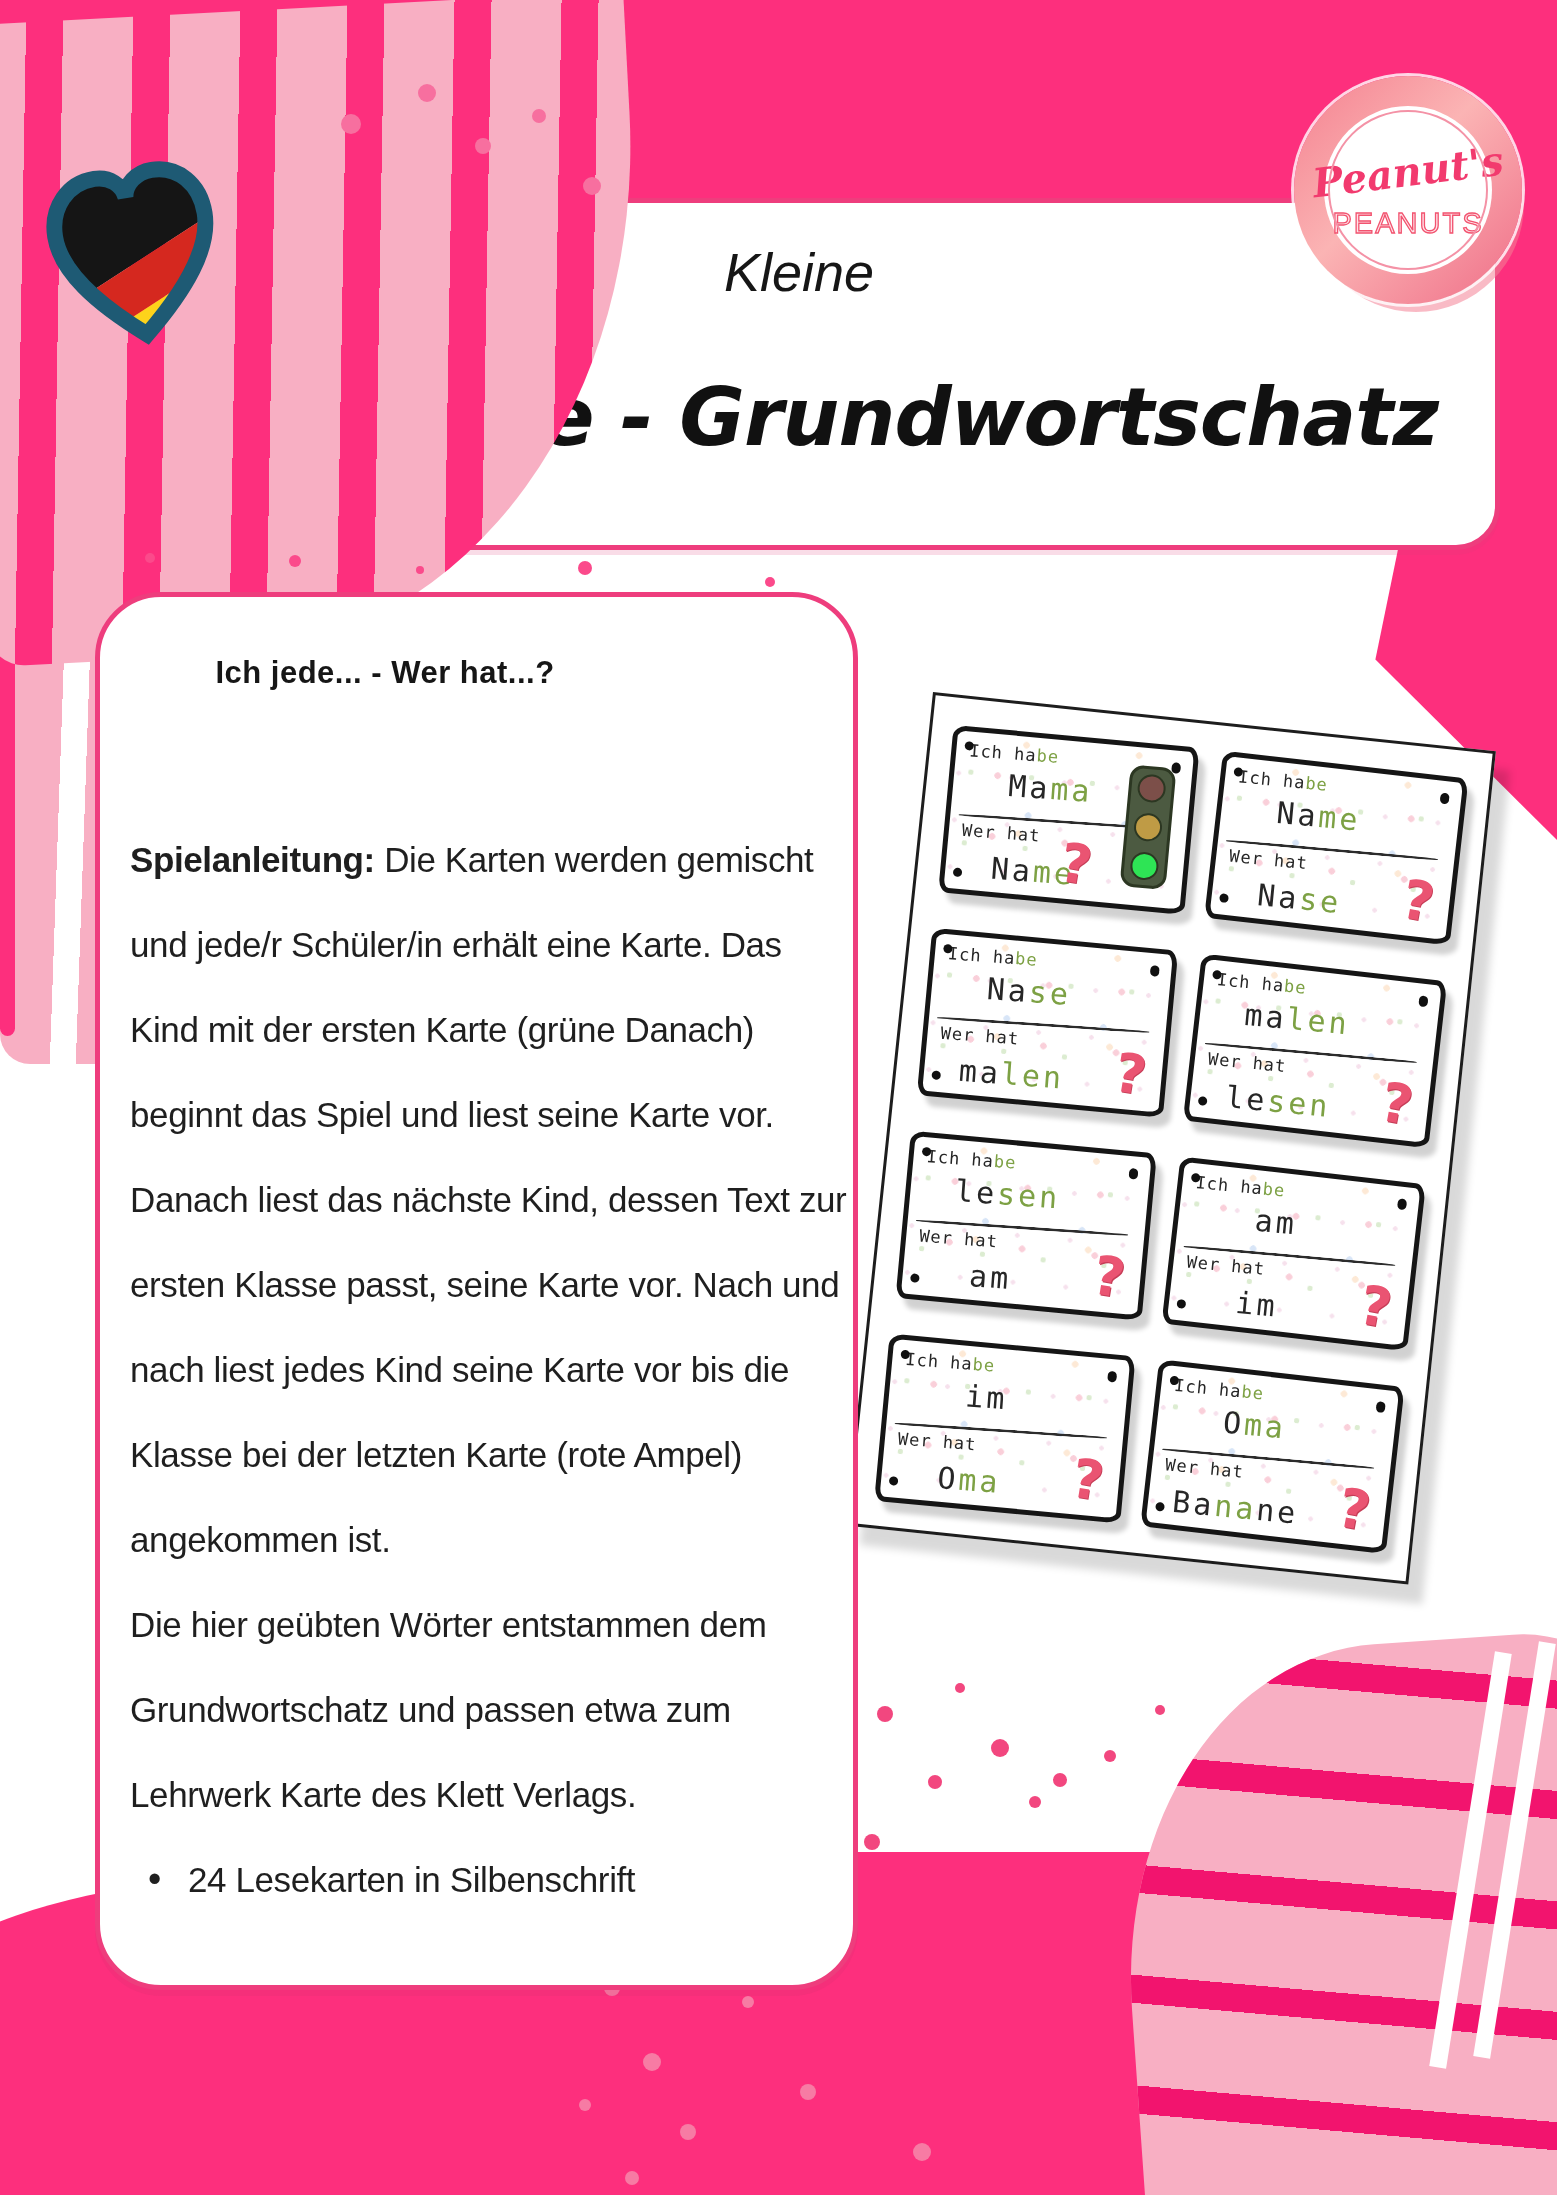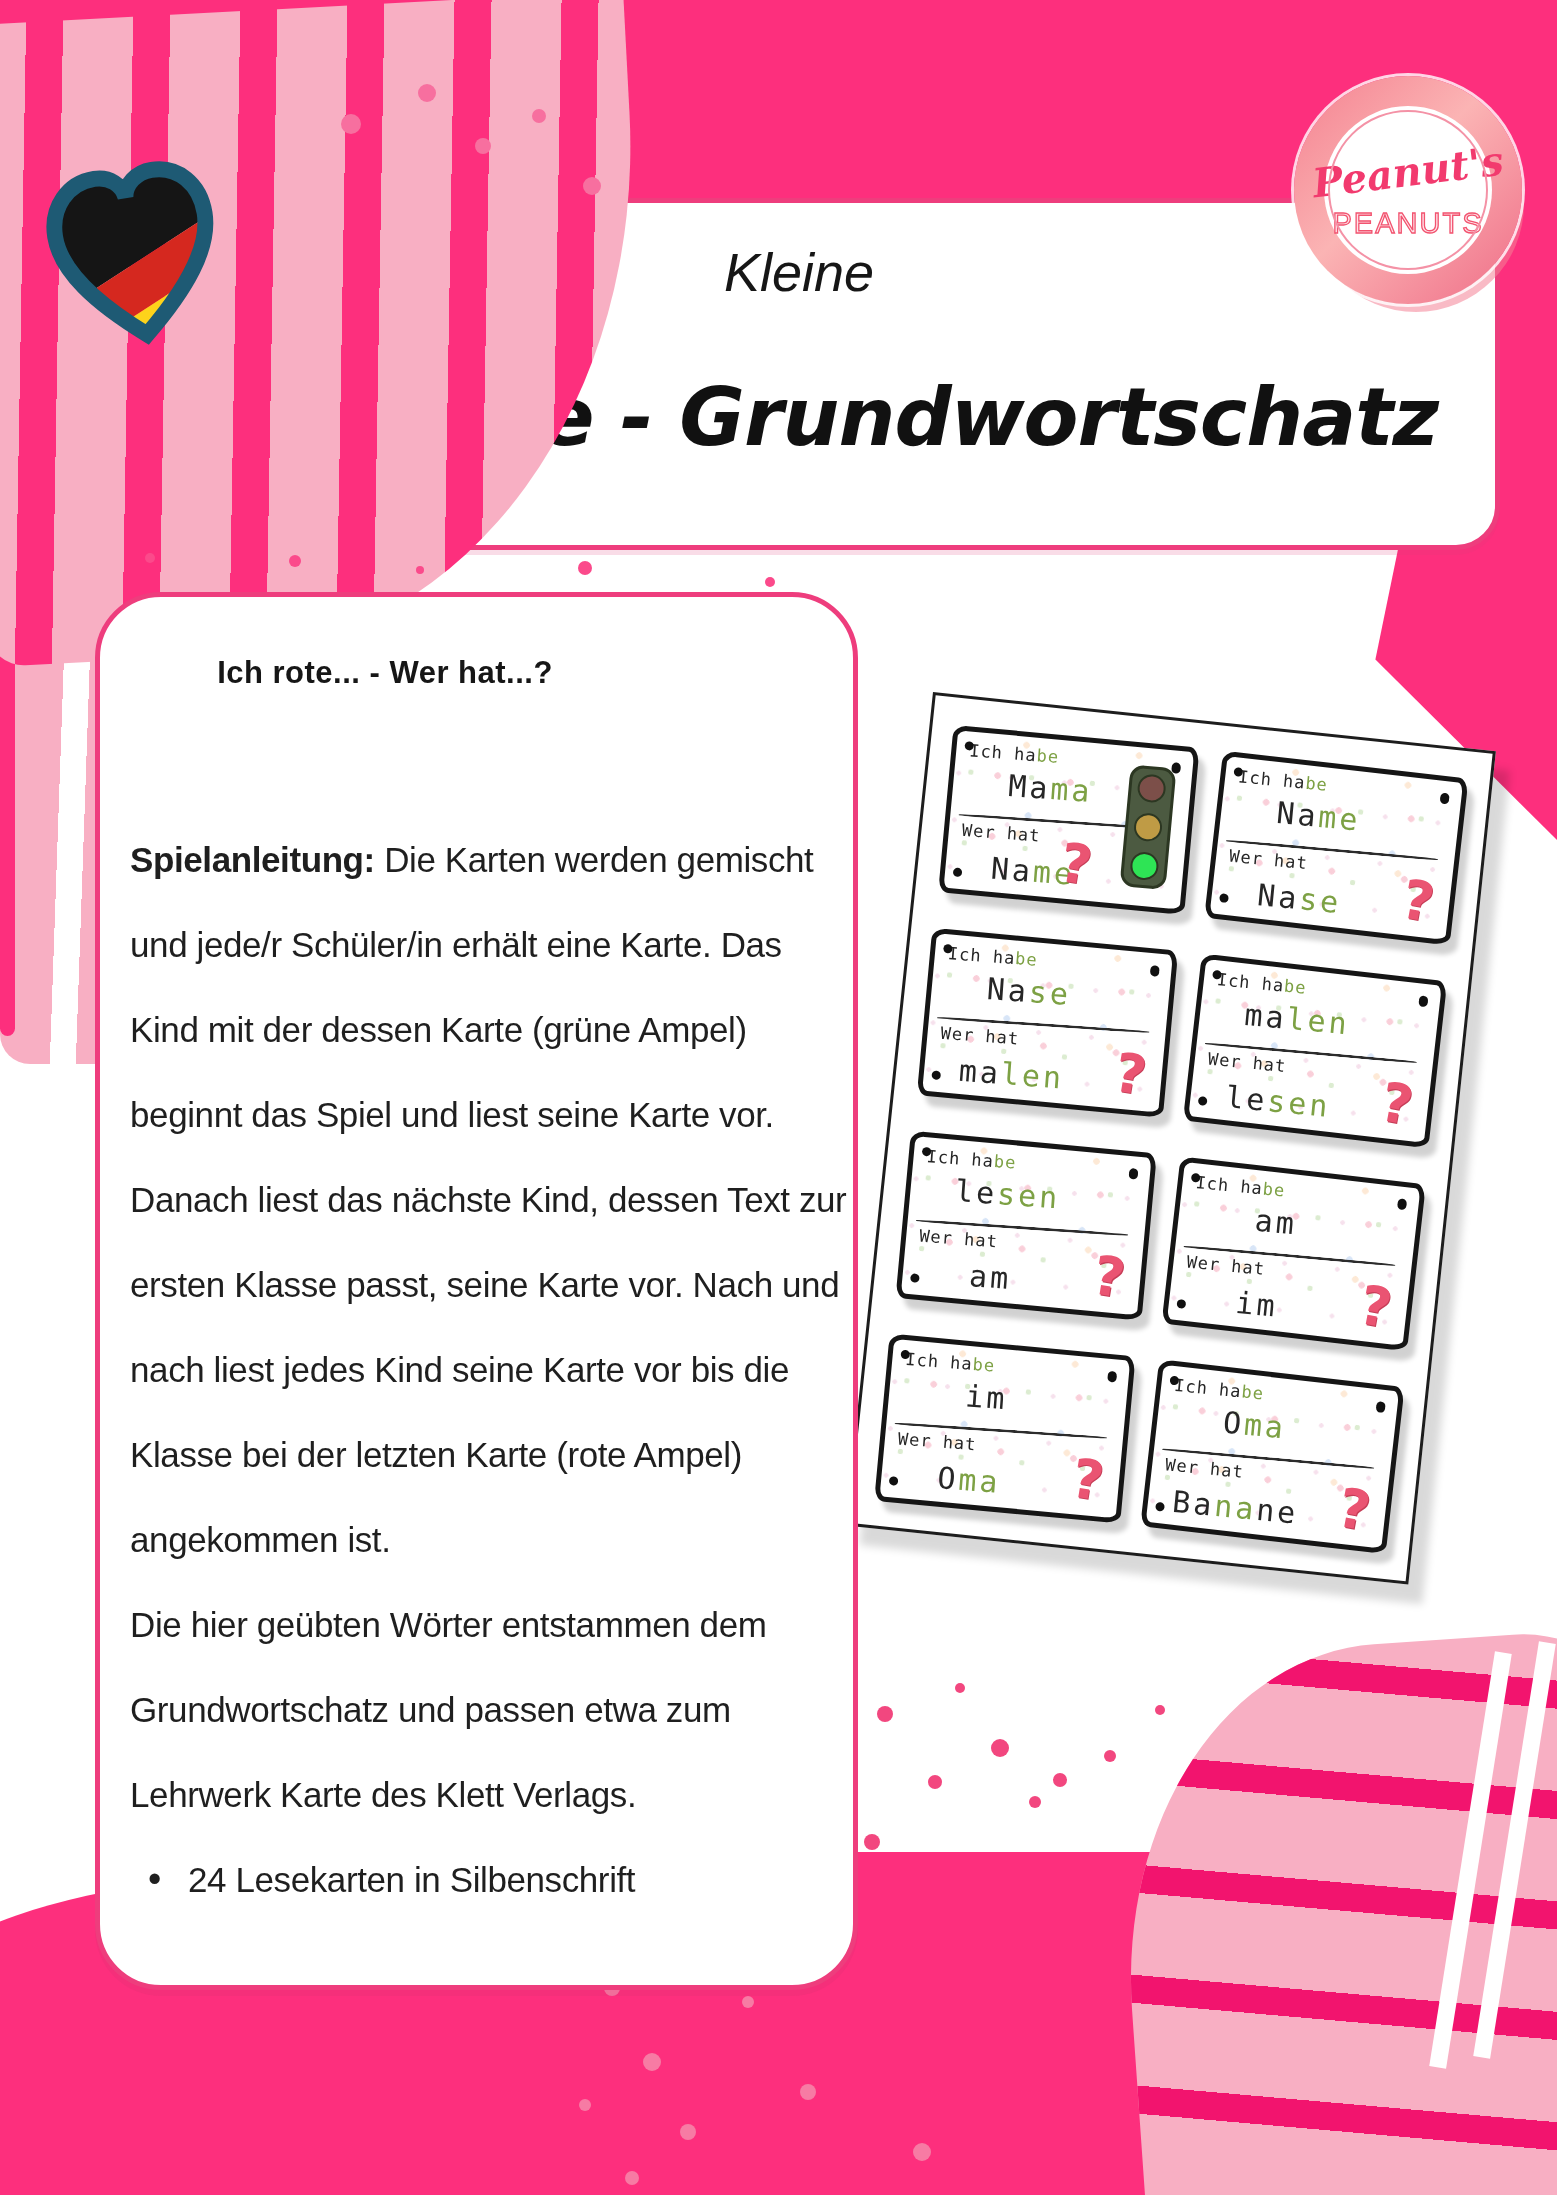--- a/index.html
+++ b/index.html
@@ -181,25 +181,25 @@
 </svg>
 
 <div class="logo">
   <div class="logo-inner">
     <div class="logo-script">Peanut's</div>
     <div class="logo-caps">PEANUTS</div>
   </div>
 </div>
 
 <div class="content-box">
-  <div class="content-heading">Ich rote... - Wer hat...?</div>
+  <div class="content-heading">Ich jede... - Wer hat...?</div>
   <div class="para" id="para">
       <div class="line"><span class="lead">Spielanleitung: </span><span>Die Karten werden gemischt</span></div>
       <div class="line">und jede/r Schüler/in erhält eine Karte. Das</div>
-      <div class="line">Kind mit der dessen Karte (grüne Ampel)</div>
+      <div class="line">Kind mit der ersten Karte (grüne Danach)</div>
       <div class="line">beginnt das Spiel und liest seine Karte vor.</div>
       <div class="line">Danach liest das nächste Kind, dessen Text zur</div>
       <div class="line">ersten Klasse passt, seine Karte vor. Nach und</div>
       <div class="line">nach liest jedes Kind seine Karte vor bis die</div>
       <div class="line">Klasse bei der letzten Karte (rote Ampel)</div>
       <div class="line">angekommen ist.</div>
       <div class="line">Die hier geübten Wörter entstammen dem</div>
       <div class="line">Grundwortschatz und passen etwa zum</div>
       <div class="line">Lehrwerk Karte des Klett Verlags.</div>
       <div class="bullet-line"><span class="bullet-marker">•</span><span>24 Lesekarten in Silbenschrift</span></div>

